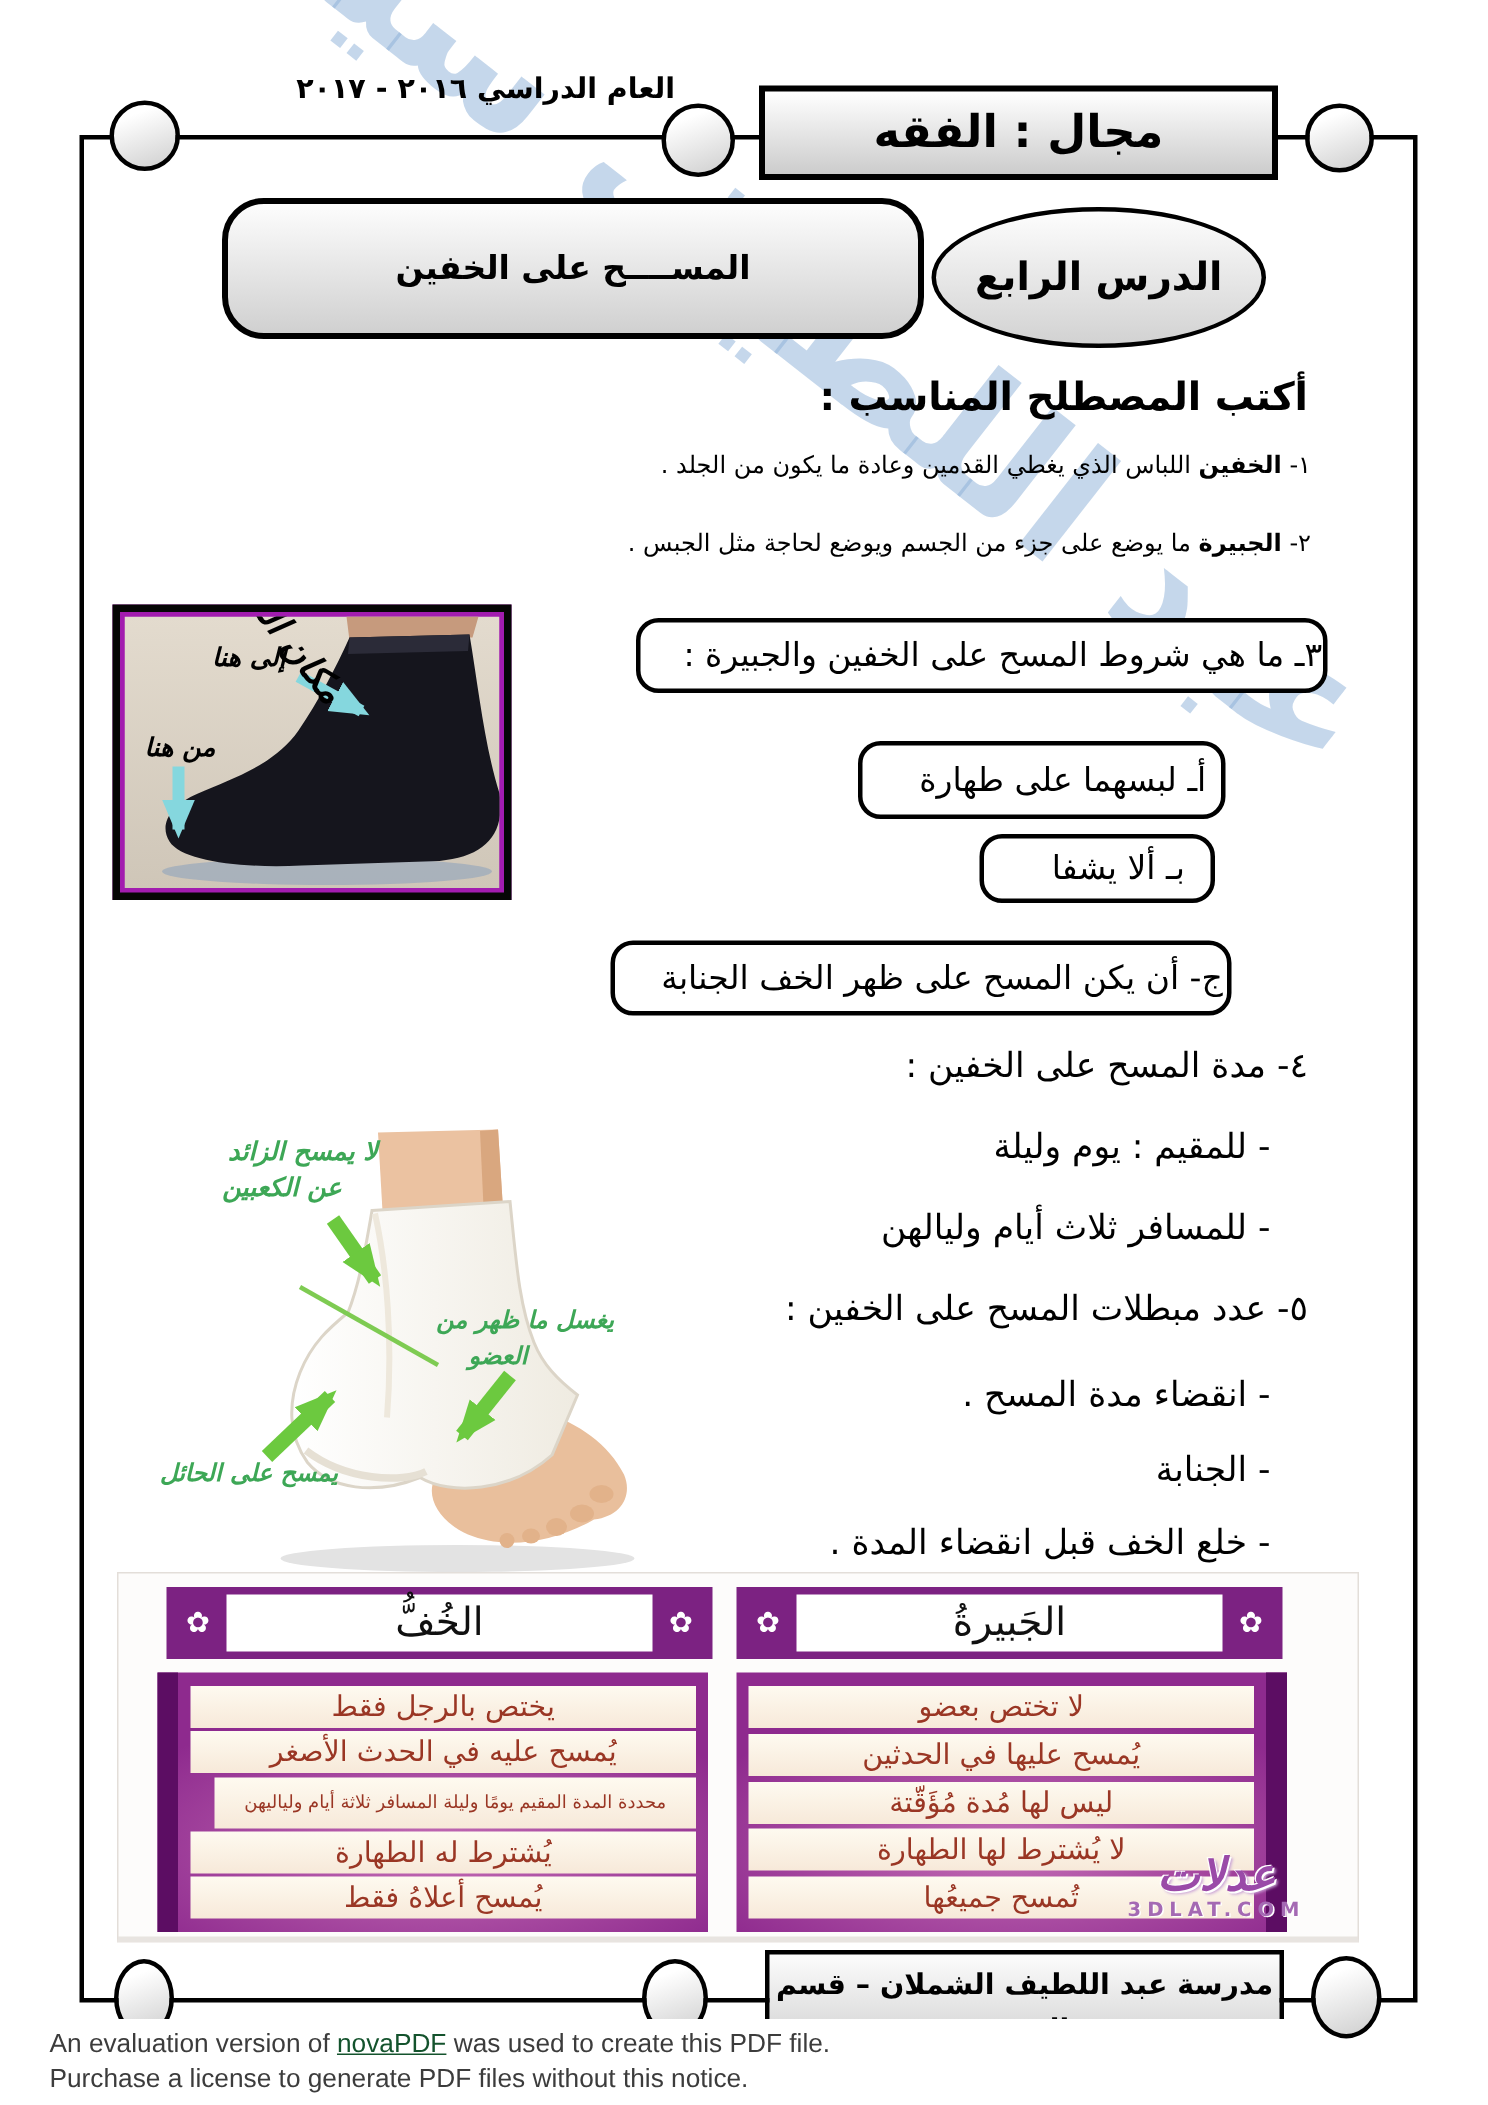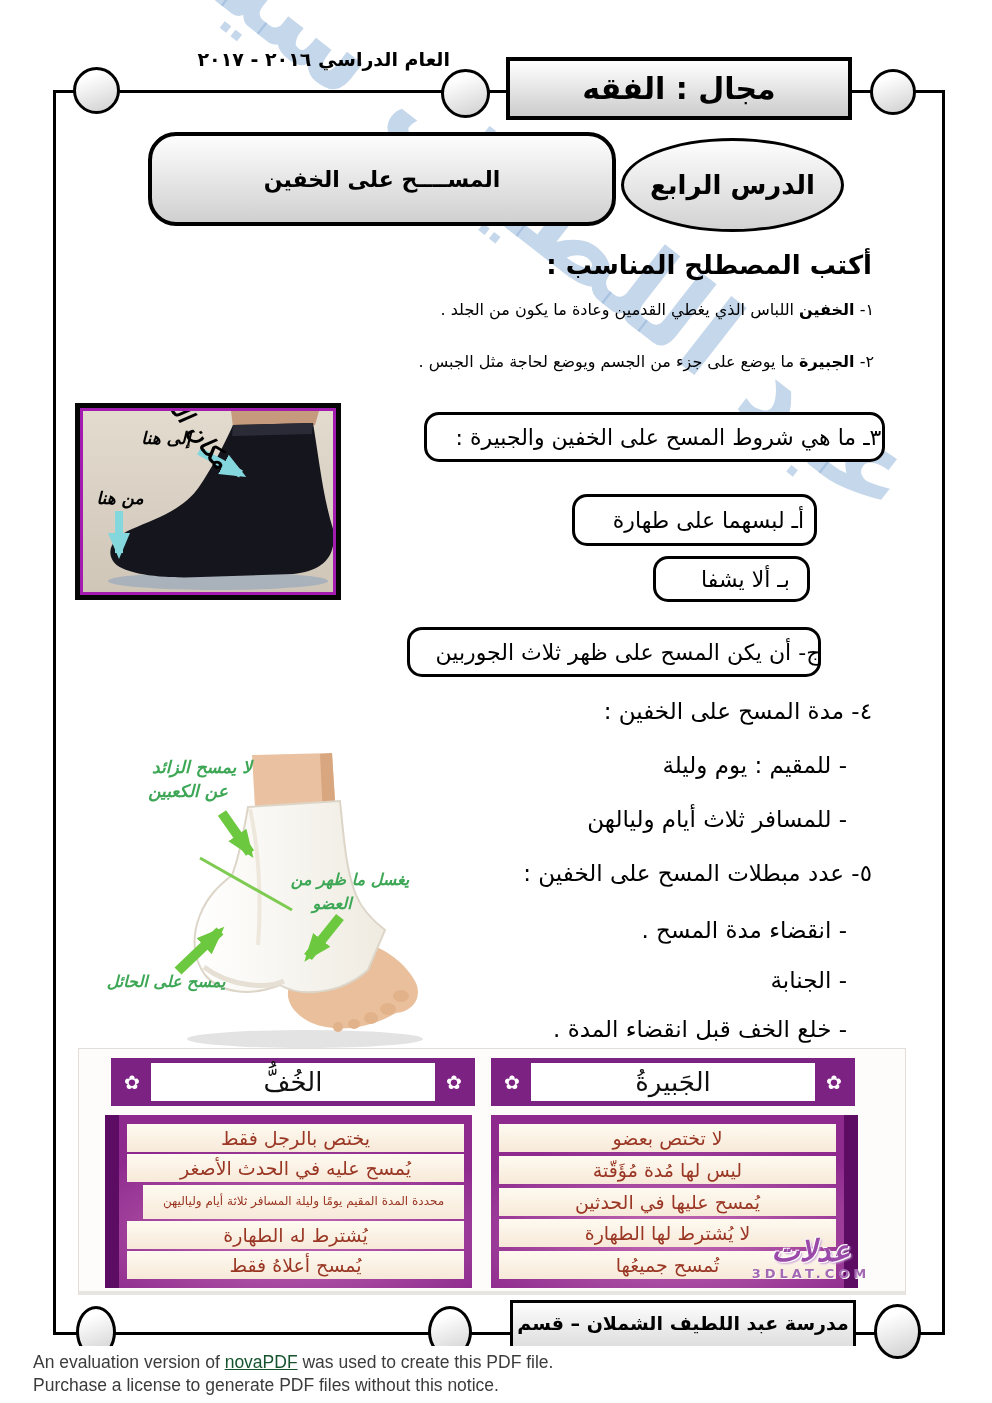--- a/index.html
+++ b/index.html
@@ -134,21 +134,21 @@
       <span>المســــح على الخفين</span>
     </div>
 
   <div class="h-main">أكتب المصطلح المناسب :</div>
   <div class="line" style="top:300px"><span>١- </span><span class="term">الخفين</span><span> اللباس الذي يغطي القدمين وعادة ما يكون من الجلد .</span></div>
   <div class="line" style="top:352px"><span>٢- </span><span class="term">الجبيرة</span><span> ما يوضع على جزء من الجسم ويوضع لحاجة مثل الجبس .</span></div>
 
   <div class="qbox q3">٣ـ ما هي شروط المسح على الخفين والجبيرة :</div>
   <div class="qbox qa">أـ لبسهما على طهارة</div>
   <div class="qbox qb">بـ ألا يشفا</div>
-  <div class="qbox qc">ج- أن يكن المسح على ظهر ثلاث الجوربين</div>
+  <div class="qbox qc">ج- أن يكن المسح على ظهر الخف الجنابة</div>
 
   <div class="fig-sock">
     <svg width="250" height="181" viewBox="0 0 250 181">
       <defs>
         <linearGradient id="bgS" x1="0" y1="0" x2="0" y2="1">
           <stop offset="0" stop-color="#e3dbce"></stop>
             <stop offset="1" stop-color="#cfc6b8"></stop>
         </linearGradient>
         <marker id="mc" markerUnits="userSpaceOnUse" markerWidth="28" markerHeight="28" refX="20" refY="13" orient="auto">
           <path d="M0,2 L26,13 L0,24 Z" fill="#85d7de"></path>
@@ -216,22 +216,22 @@
       <span class="th-inner">الجَبيرةُ</span>
       <span class="orn">✿</span>
     </div>
     <div class="th th-khuff">
       <span class="orn">✿</span>
       <span class="th-inner">الخُفُّ</span>
       <span class="orn">✿</span>
     </div>
     <div class="panel panel-jab">
       <div class="trow">لا تختص بعضو</div>
+      <div class="trow">يُمسح عليها في الحدثين</div>
       <div class="trow">ليس لها مُدة مُؤَقّتة</div>
-      <div class="trow">يُمسح عليها في الحدثين</div>
       <div class="trow">لا يُشترط لها الطهارة</div>
       <div class="trow">تُمسح جميعُها</div>
     </div>
     <div class="panel panel-khuff">
       <div class="trow">يختص بالرجل فقط</div>
       <div class="trow">يُمسح عليه في الحدث الأصغر</div>
       <div class="trow small">محددة المدة المقيم يومًا وليلة المسافر ثلاثة أيام ولياليهن</div>
       <div class="trow">يُشترط له الطهارة</div>
       <div class="trow">يُمسح أعلاهُ فقط</div>
     </div>

